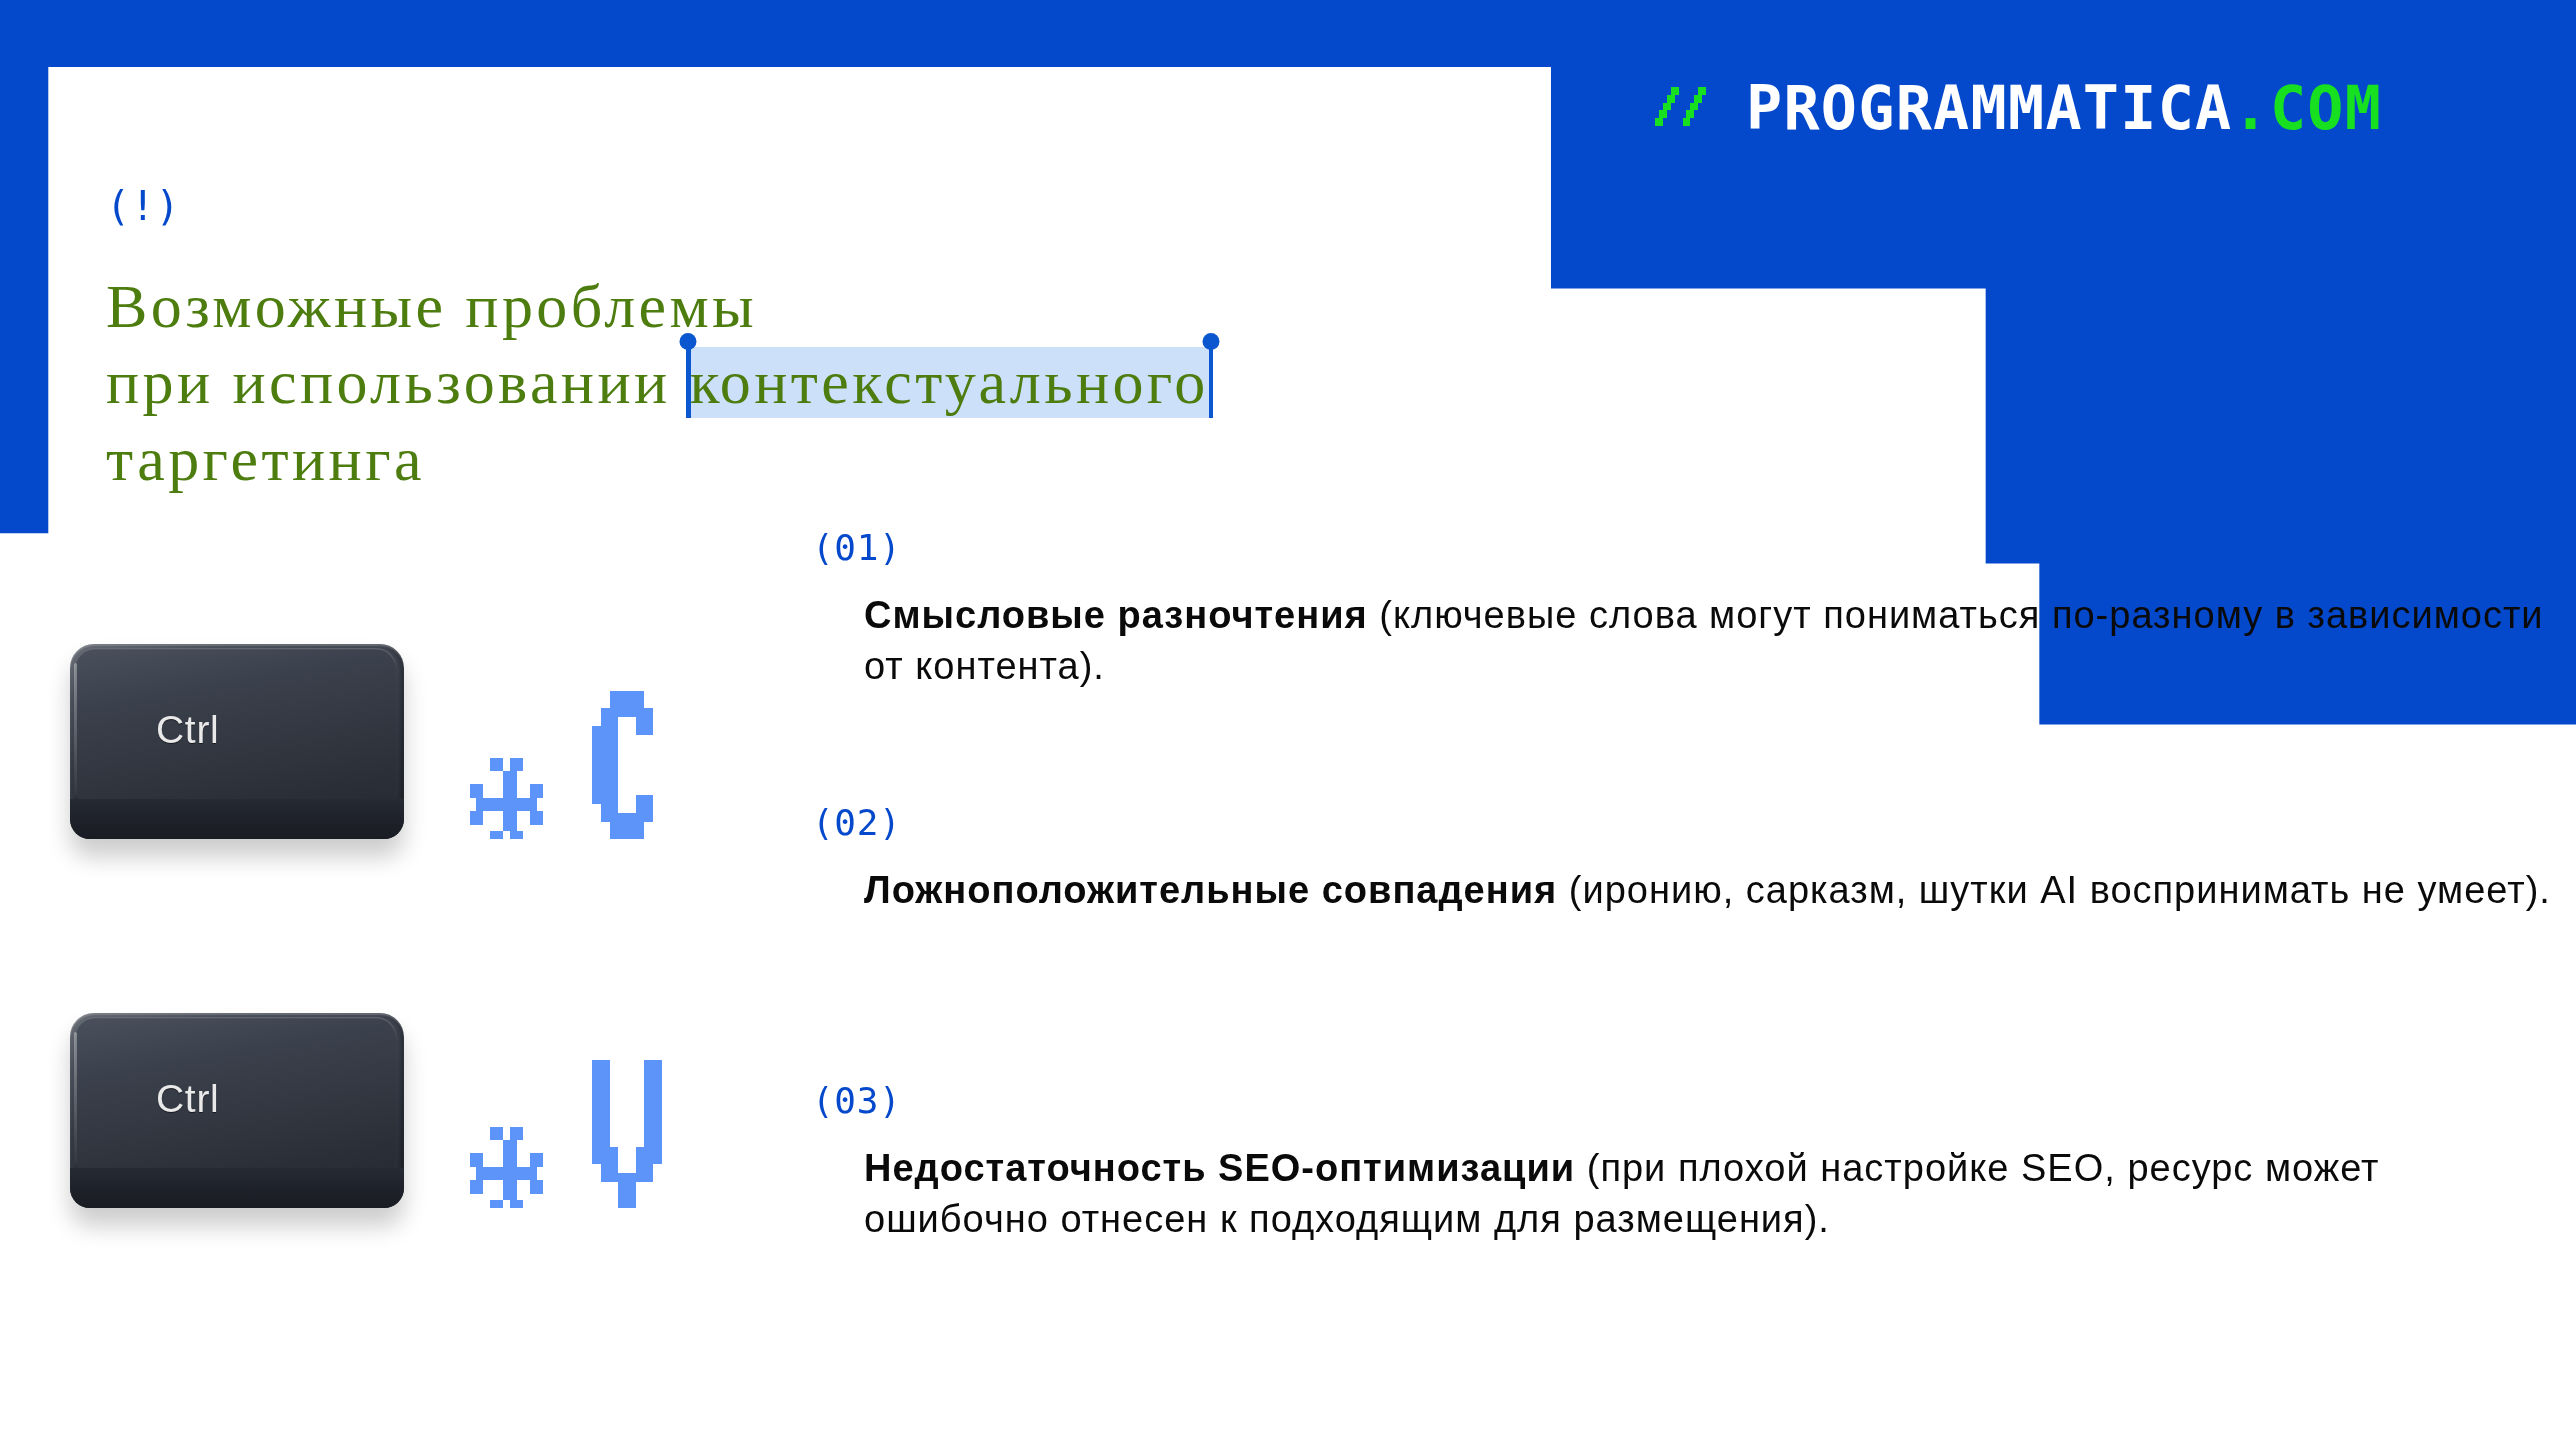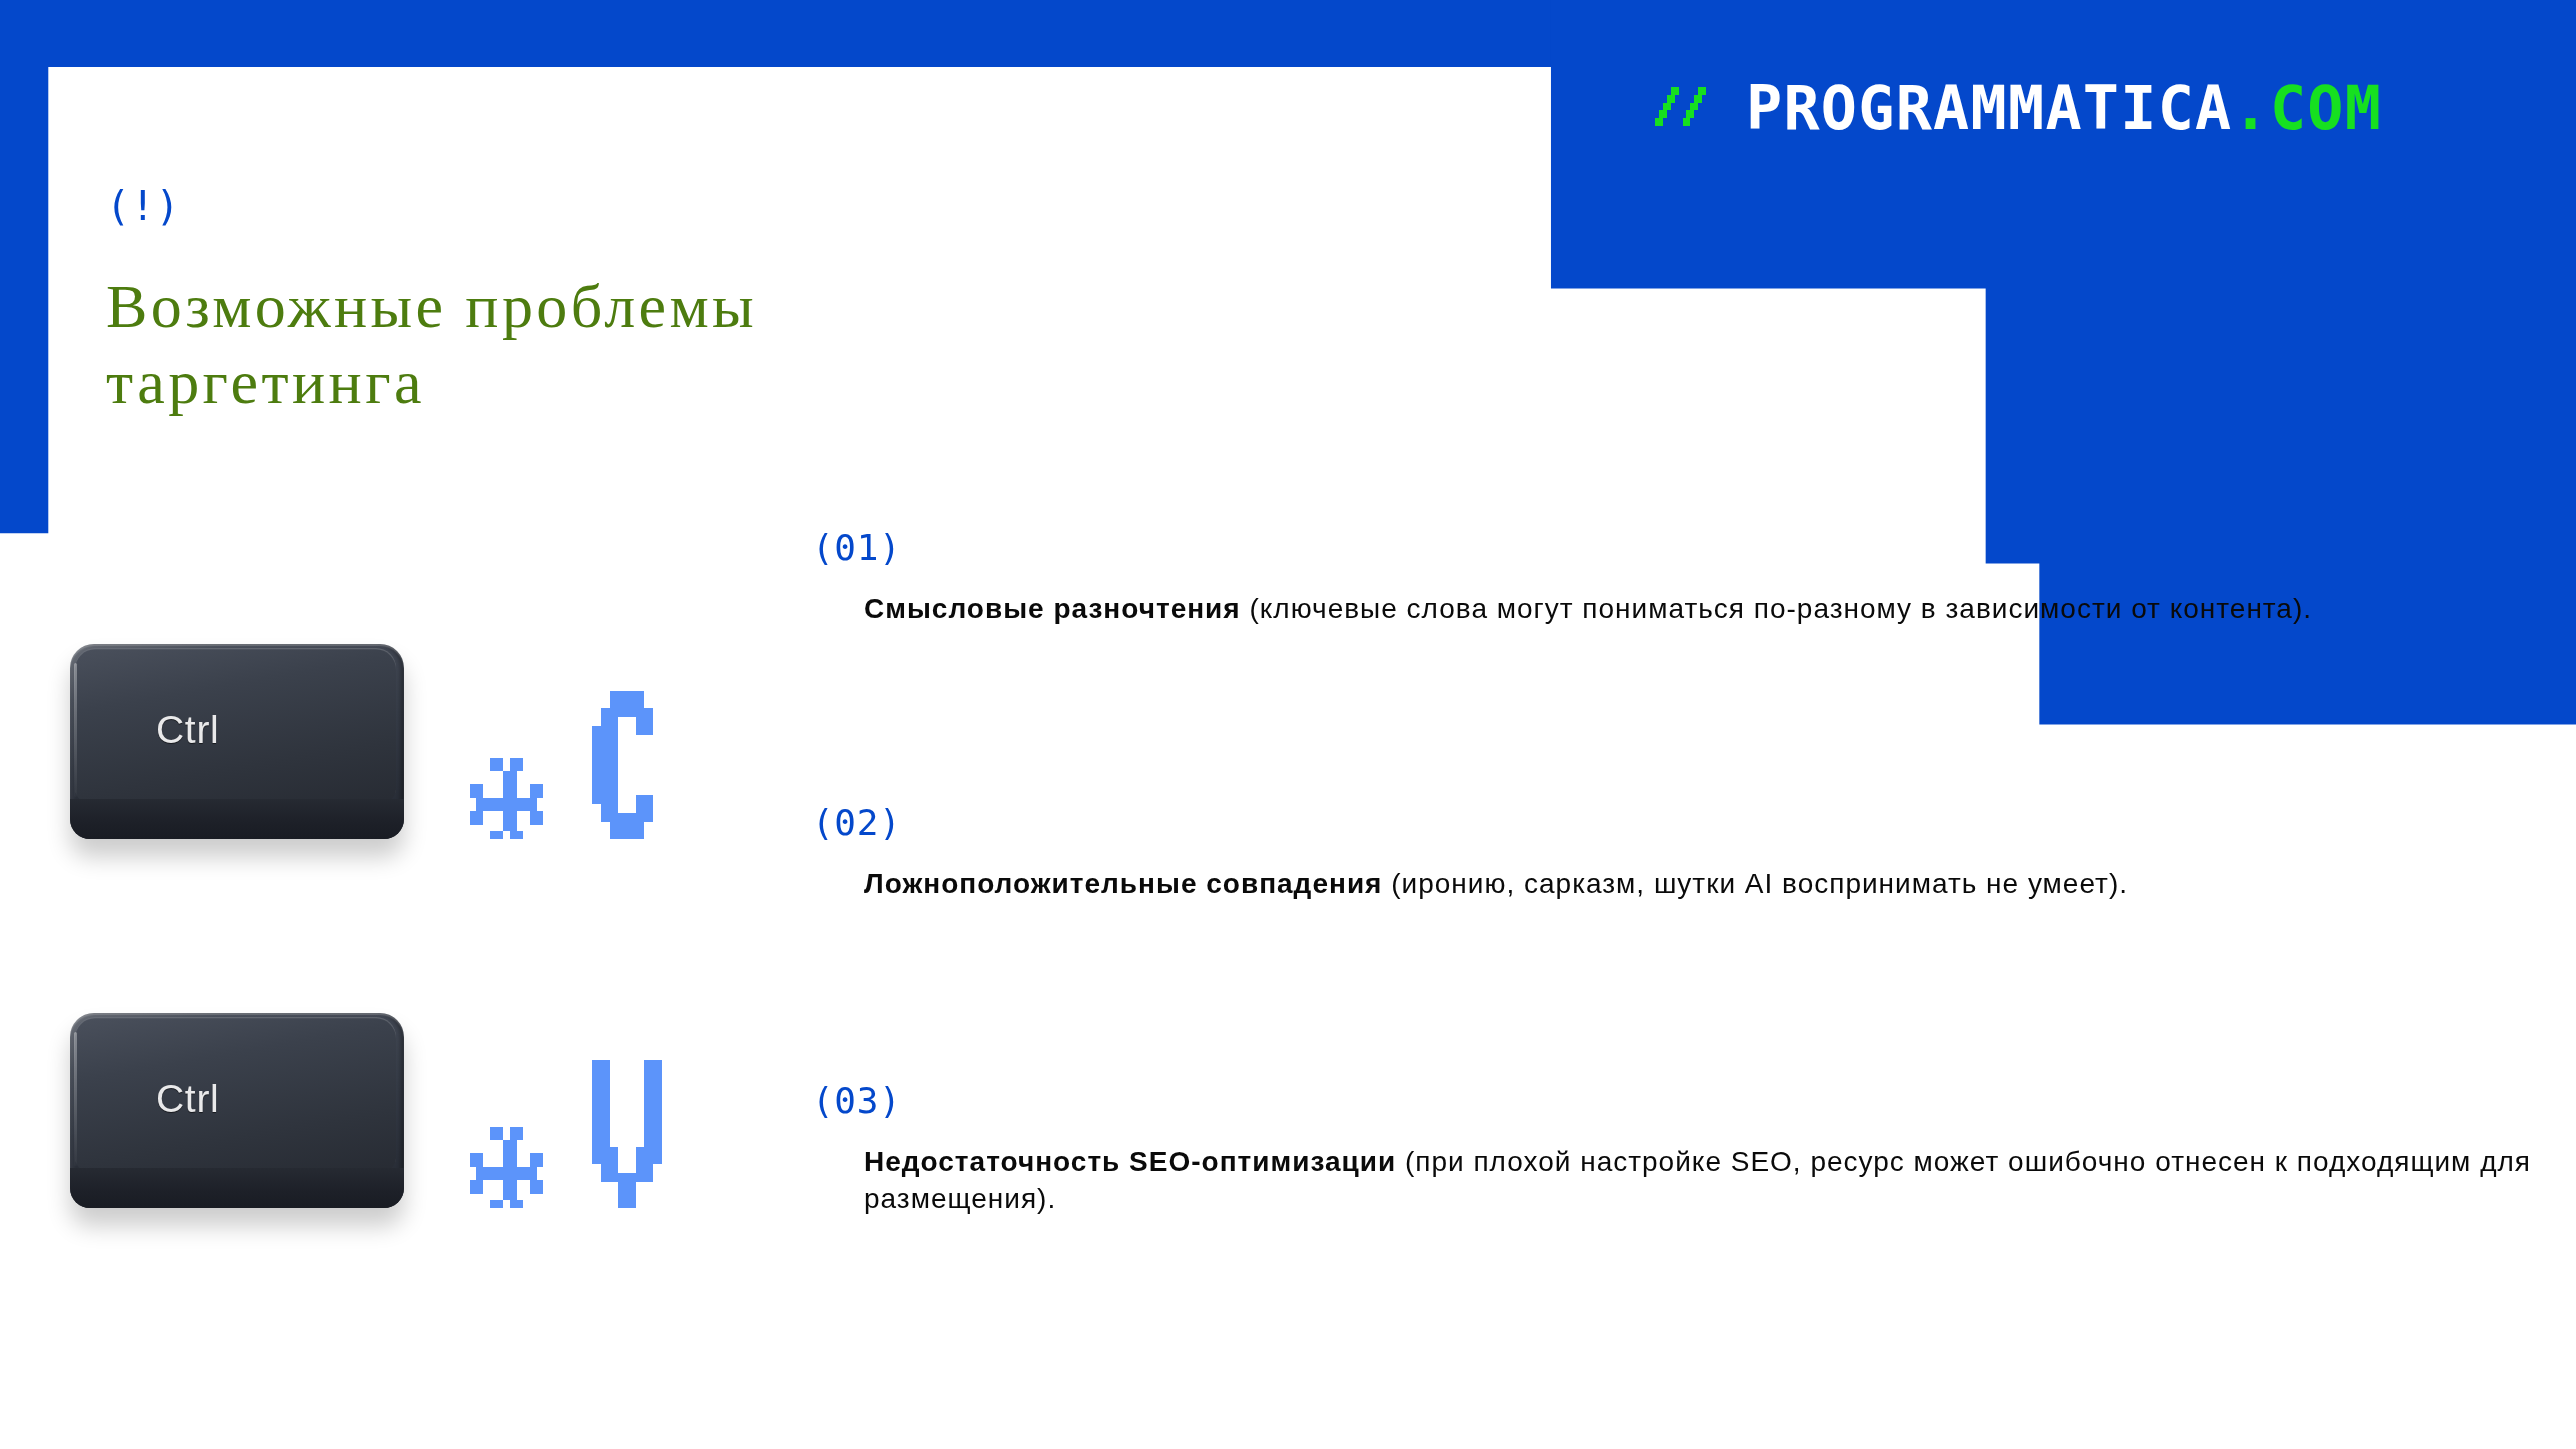--- a/index.html
+++ b/index.html
@@ -180,21 +180,21 @@
     font-size: 36px;
     font-weight: 400;
     line-height: 1;
     letter-spacing: 0.7px;
     margin-bottom: 24px;
   }
   .item-body {
     margin-left: 52px;
     font-family: "Liberation Sans Narrow", "Liberation Sans", sans-serif;
     font-stretch: condensed;
-    font-size: 28px;
+    font-size: 38px;
     line-height: 1.33;
     color: #0a0a0a;
     letter-spacing: 1px;
   }
   .item-body .lead { font-weight: 700; }
 </style>
 </head>
 <body>
 
 <svg id="brand-shapes" viewBox="0 0 3840 2160">
@@ -222,20 +222,23 @@
   <span class="wordmark">
     <span class="wm-main">PROGRAMMATICA</span><span class="wm-tld">.COM</span>
   </span>
 </div>
 
 <div id="headline-block">
   <div id="attention-mark">(!)</div>
 
   <h1 id="page-title">
     <span class="title-line">Возможные проблемы</span>
+    <span class="title-line">
+      <span>при использовании </span><span class="sel-word"><span class="sel-handle left"></span><span>контекстуального</span><span class="sel-handle right"></span></span>
+    </span>
     <span class="title-line">таргетинга</span>
   </h1>
 </div>
 
 <div class="key-row" id="key-row-copy">
   <div class="keycap">
     <div class="cap-face"></div>
     <div class="cap-edge-left"></div>
     <div class="cap-label">Ctrl</div>
     <div class="cap-skirt"></div>

